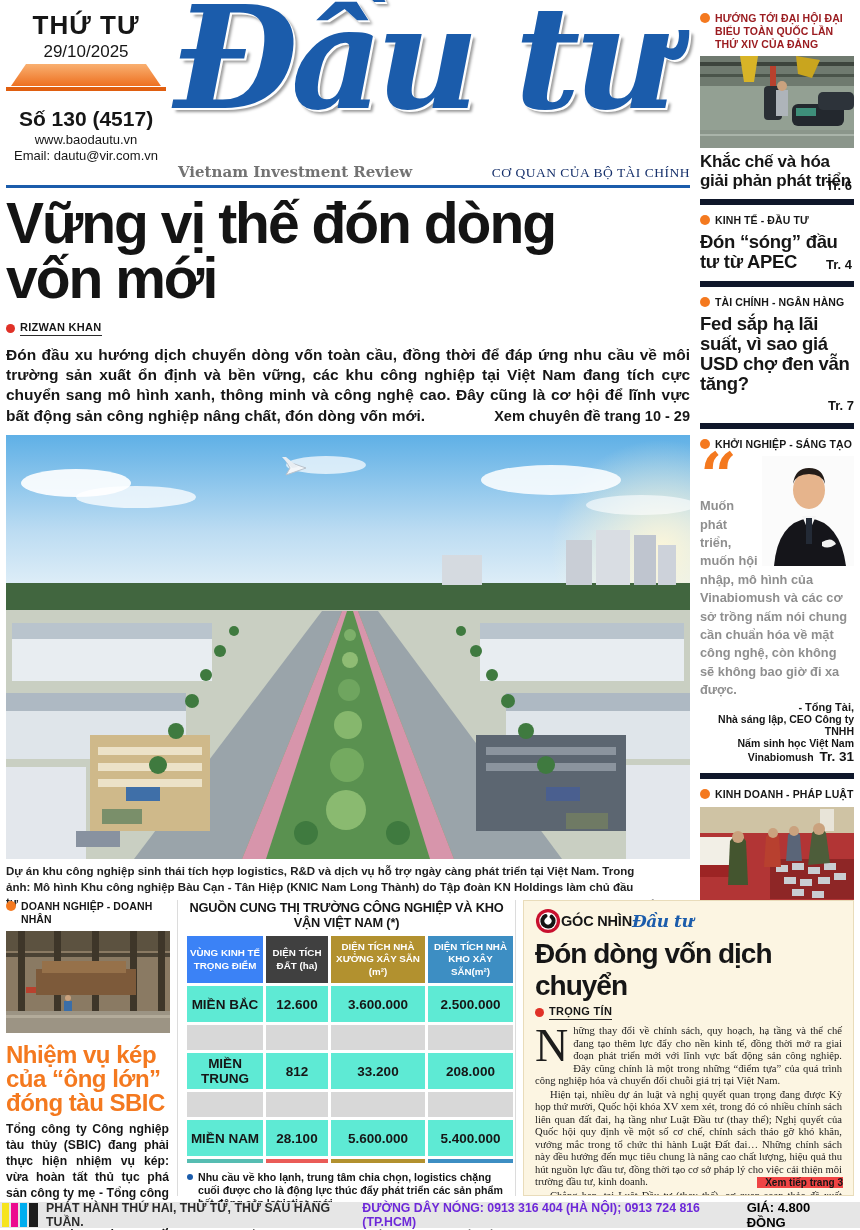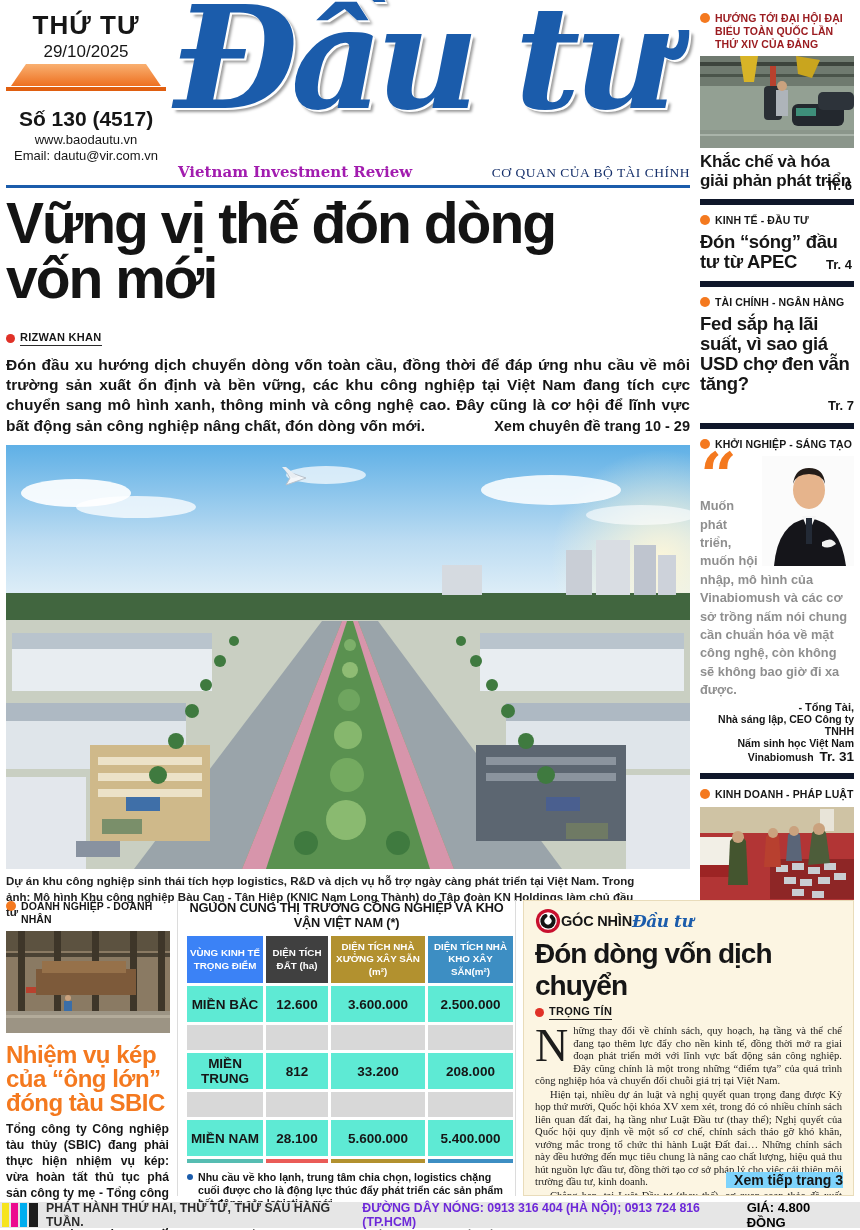--- a/index.html
+++ b/index.html
@@ -25,28 +25,28 @@
             background:linear-gradient(#f9b071,#ee7020);
             clip-path:polygon(10% 0,90% 0,100% 100%,0 100%); }
   .ribbon-bar { width:160px; height:4px; margin:1px auto 0; background:#e05f10; }
   .edition .issue { font-size:21px; font-weight:800; margin-top:16px; }
   .edition .url, .edition .email { font-size:13px; margin-top:1px; }
   .logo-text { position:absolute; left:168px; top:-26px;
     font-family:"DejaVu Serif", serif; font-style:italic; font-weight:bold;
     font-size:142px; line-height:1.1; letter-spacing:-7px; color:#1b5cab;
     text-shadow:2px 2px 0 #ffffff, 4px 4px 3px #9a9a9a; }
   .tagline { position:absolute; left:172px; bottom:4px;
-    font-family:"DejaVu Serif", serif; font-weight:bold; font-size:15px; color:#a21caf; }
+    font-family:"DejaVu Serif", serif; font-weight:bold; font-size:15px; color:#737373; }
   .agency { position:absolute; right:0; bottom:4px;
     font-family:"Liberation Serif", serif; font-size:13.5px; letter-spacing:.5px; color:#16306b; }
 
   
   .lead-headline { margin-top:8px; max-width:625px; font-size:57px; font-weight:900;
     line-height:.97; letter-spacing:-2px; color:#141414; }
-  .byline { margin-top:24px; display:flex; align-items:center; gap:5px; }
+  .byline { margin-top:14px; display:flex; align-items:center; gap:5px; }
   .dot { width:9px; height:9px; border-radius:50%; background:#e03127; flex:0 0 auto; }
   .byline b { font-size:11px; font-weight:900; letter-spacing:.3px;
     border-bottom:1.5px solid #2a2a2a; padding-bottom:2px; }
   .standfirst { margin-top:9px; font-size:15.5px; font-weight:700; line-height:1.32;
     text-align:justify; position:relative; padding-bottom:0; }
   .see-more { position:absolute; right:0; bottom:0; font-weight:800; font-size:14.5px; background:#fff; padding-left:8px; }
   .photo-frame { margin-top:9px; width:684px; height:424px; overflow:hidden; }
   .photo-frame svg { display:block; }
   .caption { margin-top:5px; font-size:11.5px; font-weight:600; color:#222;
     line-height:1.35; position:relative; padding-right:46px; }
@@ -103,21 +103,21 @@
   .op-kicker { font-size:14.5px; font-weight:900; letter-spacing:-.2px; }
   .op-name { font-family:"DejaVu Serif", serif; font-style:italic; font-weight:bold;
     font-size:17px; color:#1b5cab; letter-spacing:-.5px; }
   .op-head { font-size:28px; font-weight:900; letter-spacing:-1px; margin:4px 0 3px; }
   .op-body { font-family:"Liberation Serif", serif; font-size:10.6px; line-height:1.18;
     text-align:justify; color:#1c1c1c; }
   .op-body p + p { text-indent:15px; margin-top:1px; }
   .dropcap { float:left; font-family:"Liberation Serif", serif; font-size:46px;
     line-height:.78; padding:3px 5px 0 0; }
   .op-cont { position:absolute; right:10px; bottom:7px; font-family:"Liberation Sans", sans-serif;
-    font-size:14px; font-weight:900; background:#7dd3fc; padding-left:8px; }
+    font-size:10px; font-weight:900; background:#ef4444; padding-left:8px; }
 
   
   .cmyk { display:flex; gap:2px; margin:0 8px 0 2px; height:24px; }
   .cmyk i { display:block; width:7px; height:24px; }
   .cmyk .c1{background:#f6e41e;} .cmyk .c2{background:#ec0b8f;}
   .cmyk .c3{background:#00adef;} .cmyk .c4{background:#1c1c1c; width:9px;}
   .f-pub { font-size:12.3px; font-weight:700; color:#2b2b2b; }
   .f-hot { font-size:12.3px; font-weight:700; color:#6d28d9; margin-left:auto; margin-right:auto; }
   .f-price { font-size:13px; font-weight:900; color:#000; margin-right:10px; }
 </style>

